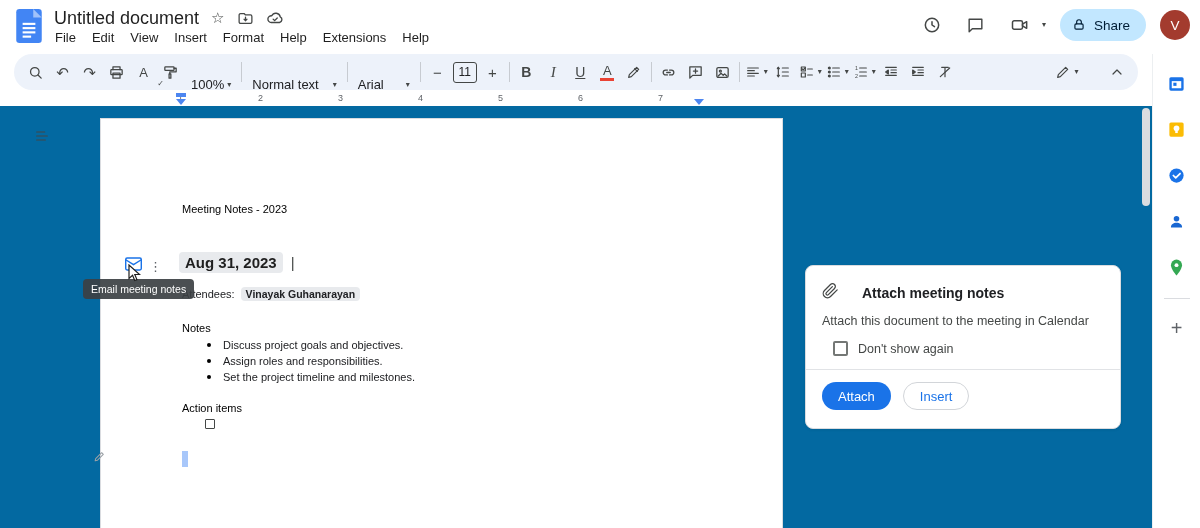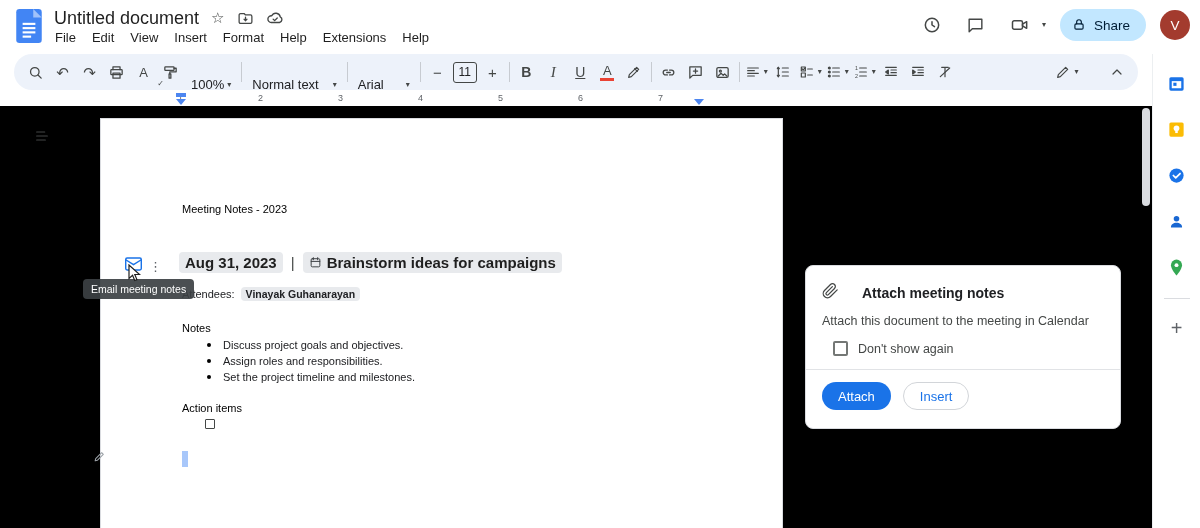--- a/index.html
+++ b/index.html
@@ -39,21 +39,21 @@
   .spell .chk { position:absolute; right:-7px; bottom:-2px; font-size:8px; color:#444746; }
   .tb-spacer { flex:1; }
 
   
   .ruler { position:absolute; left:0; top:92px; width:1152px; height:14px; background:#fff; }
   .ruler-num { position:absolute; top:1px; font-size:9px; color:#5f6368; }
   .ind-tri { position:absolute; top:7px; width:0; height:0; border-left:5px solid transparent; border-right:5px solid transparent; border-top:6px solid #4d86f0; }
   .ind-bar { position:absolute; top:1px; width:10px; height:4px; background:#4d86f0; }
 
   
-  .canvas { position:absolute; left:0; top:106px; width:1152px; height:422px; background:#000000; }
+  .canvas { position:absolute; left:0; top:106px; width:1152px; height:422px; background:#0369a1; }
   .outline-btn { position:absolute; left:28px; top:16px; width:28px; height:28px; display:flex; align-items:center; justify-content:center; border-radius:50%; }
   .page { position:absolute; left:100px; top:12px; width:683px; height:500px; background:#fff; border:1px solid #dadce0; }
   .doc-line { position:absolute; font-size:11px; color:#000; line-height:14px; }
   .chip { background:#e8eaed; border-radius:4px; padding:1px 5px; }
   .chips-line { position:absolute; left:78px; top:133px; display:flex; align-items:center; gap:8px; font-size:15px; font-weight:700; color:#1f1f1f; }
   .chips-line .chip { padding:2px 6px; display:flex; align-items:center; gap:5px; }
   .chip-sep { font-weight:400; color:#444746; }
   .attendees { position:absolute; left:81px; top:168px; display:flex; align-items:center; gap:6px; font-size:11px; }
   .attendee-chip { font-weight:600; font-size:10.5px; }
   .notes-list { position:absolute; left:97px; top:218px; list-style:none; }
@@ -350,28 +350,20 @@
               <rect x="1" y="1" width="22" height="17" rx="2"></rect>
               <path d="M1 3.5l11 7 11-7" fill="none"></path>
             </svg>
         </span>
         <span class="dots">⋮</span>
       </div>
 
       <div class="chips-line">
         <span class="chip">Aug 31, 2023</span>
         <span class="chip-sep">|</span>
-        <span class="chip">
-          <svg class="ic" width="13" height="13" viewBox="0 0 24 24" style="stroke:#3c4043;">
-              <rect x="4" y="5" width="16" height="15" rx="2"></rect>
-              <path d="M4 10h16"></path>
-              <path d="M8 3v4M16 3v4"></path>
-            </svg>
-          <span>Brainstorm ideas for campaigns</span>
-        </span>
       </div>
 
       <div class="attendees">
         <span>Attendees:</span>
         <span class="chip attendee-chip">Vinayak Guhanarayan</span>
       </div>
 
       <span class="doc-line" style="left:81px; top:202px;">Notes</span>
       <ul class="notes-list">
         <li><span>Discuss project goals and objectives.</span></li>

